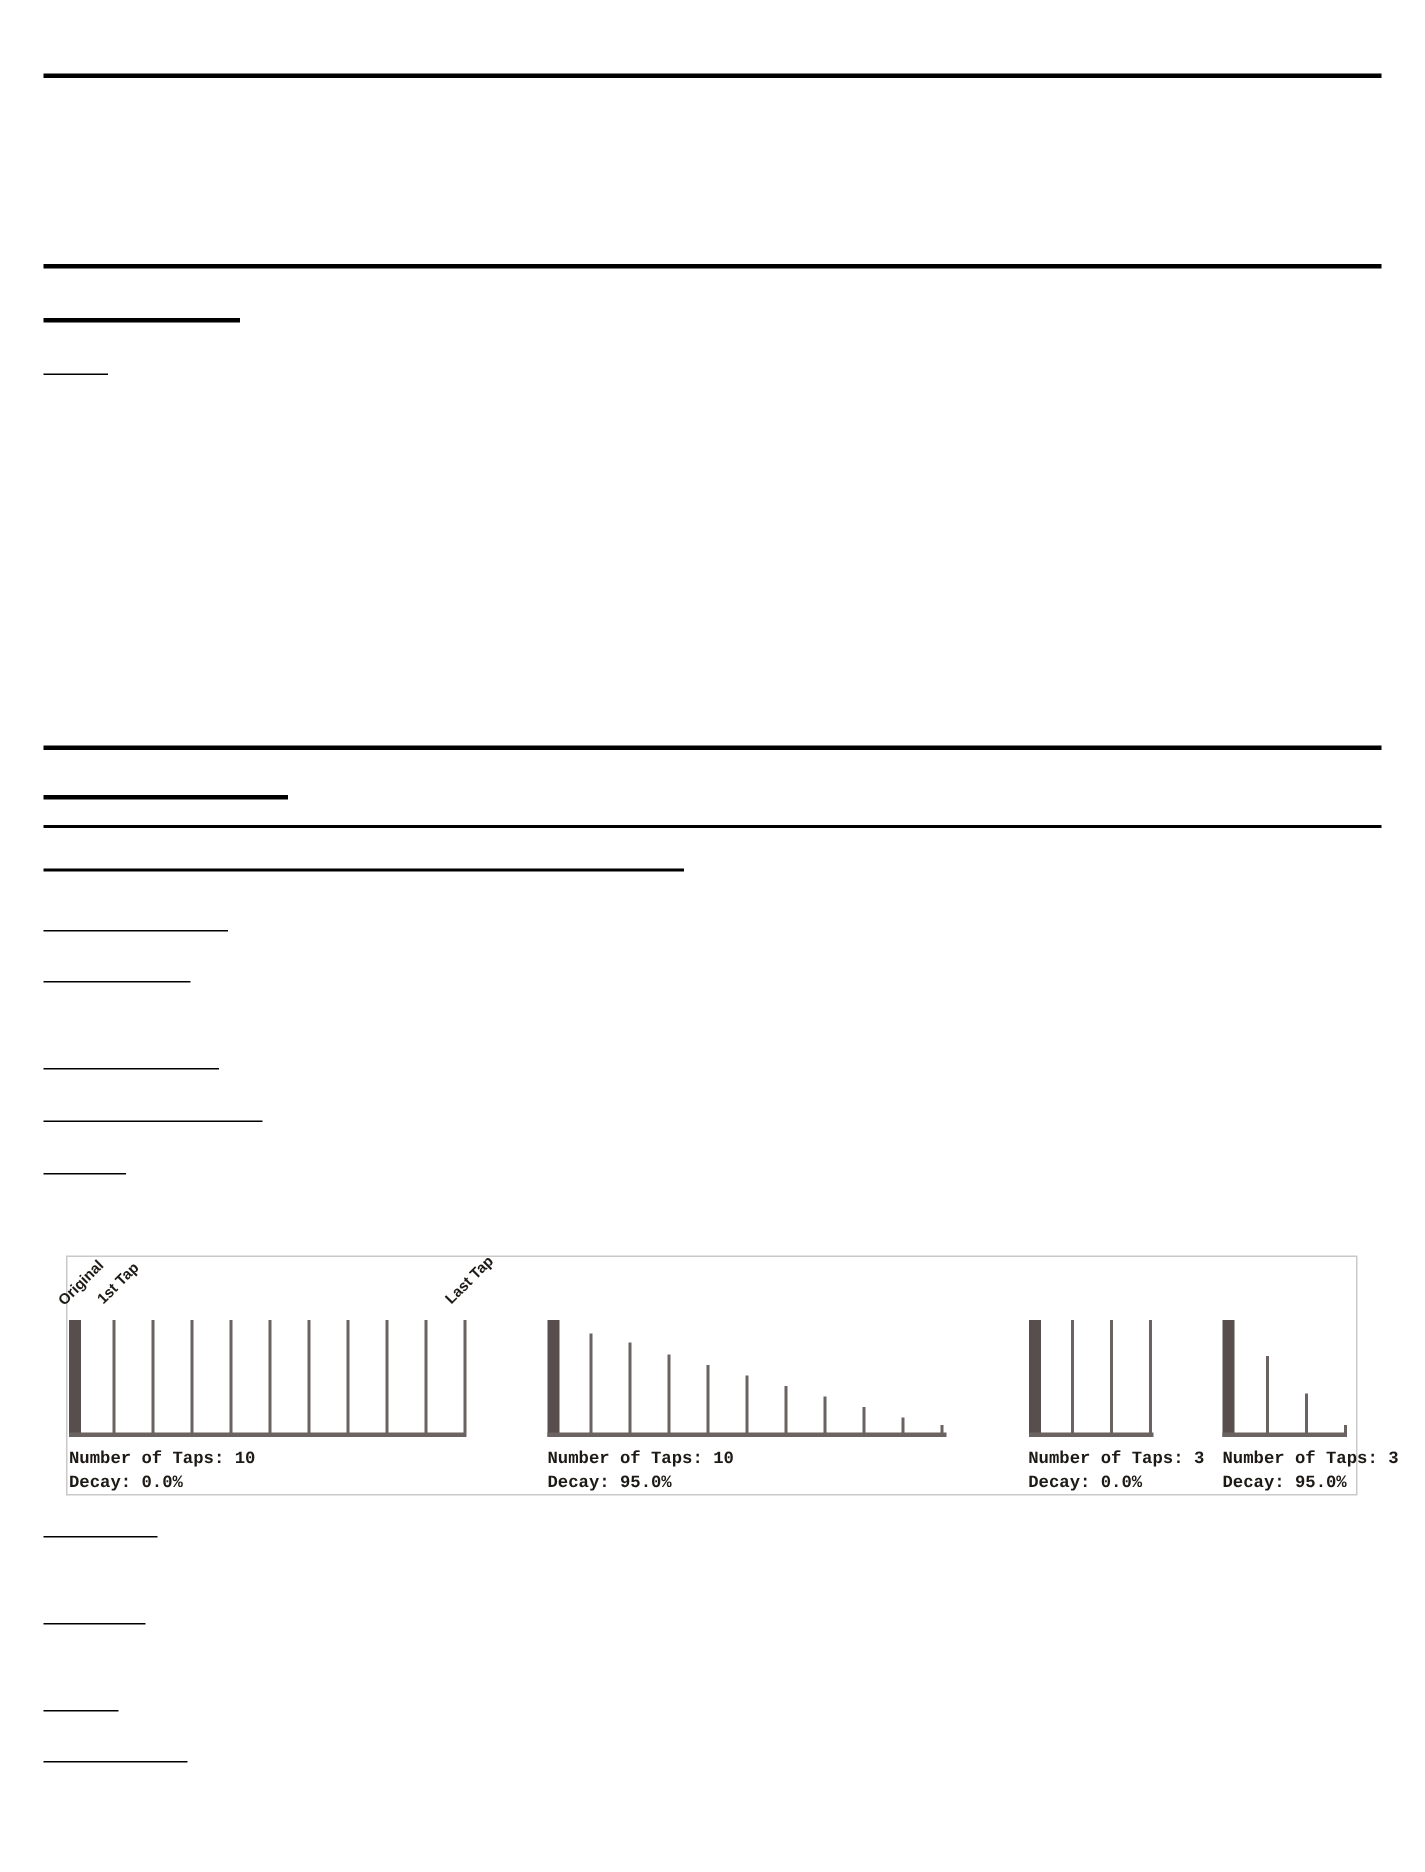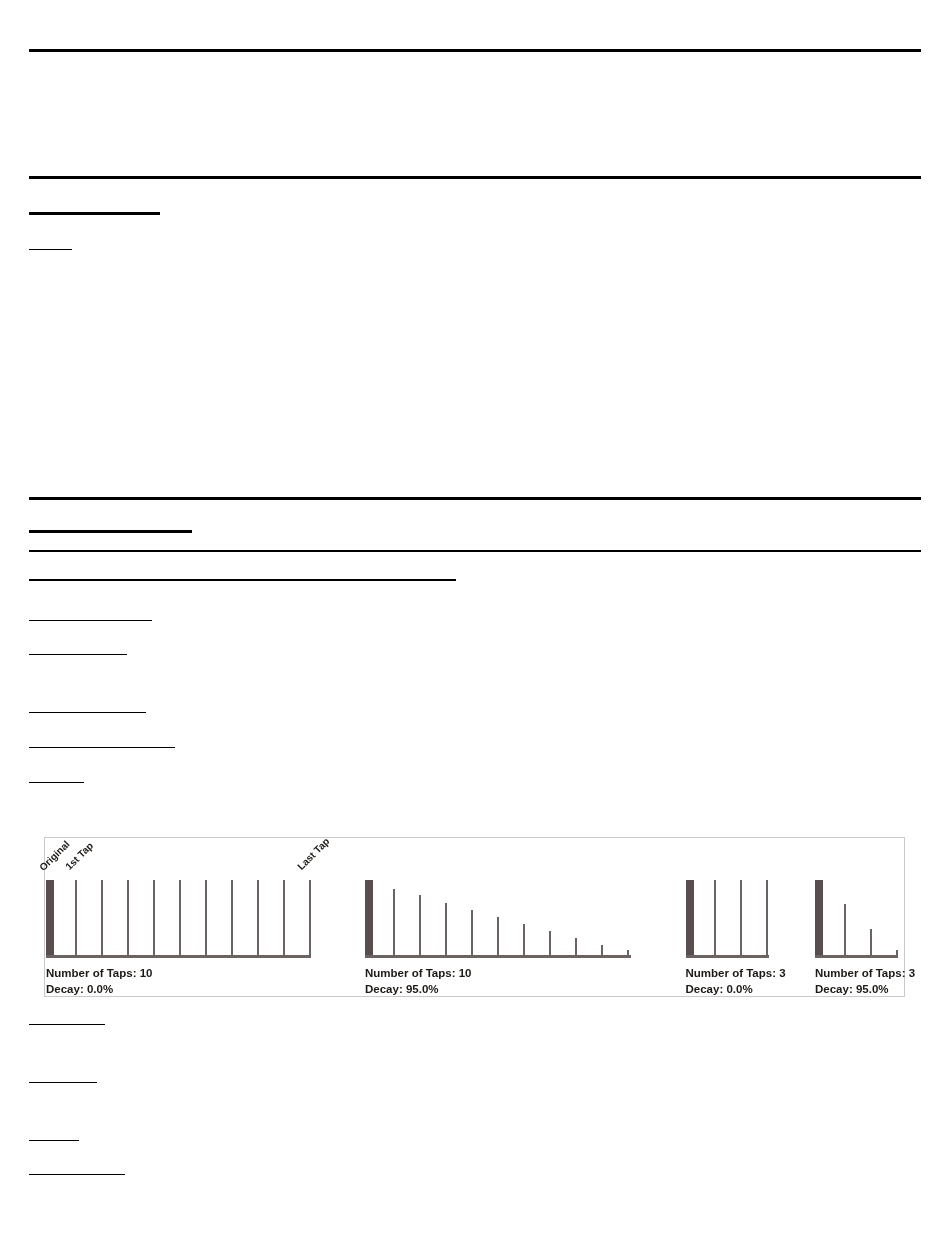--- a/index.html
+++ b/index.html
@@ -36,20 +36,21 @@
     width: 100%; height: 3.5px;
     background: var(--tap-color, #6b6262);
   }
   .fig-caption {
     position: absolute;
     font-size: 11.5px;
     font-weight: 600;
     line-height: 14px;
     color: var(--fig-text, #1d1915);
     white-space: nowrap;
+    font-family: Liberation Mono, monospace;
   }
   .rot-label {
     position: absolute;
     font-size: 10px;
     font-weight: 600;
     height: 11px;
     line-height: 11px;
     color: var(--fig-text, #2b2523);
     white-space: nowrap;
     transform: rotate(-45deg);

